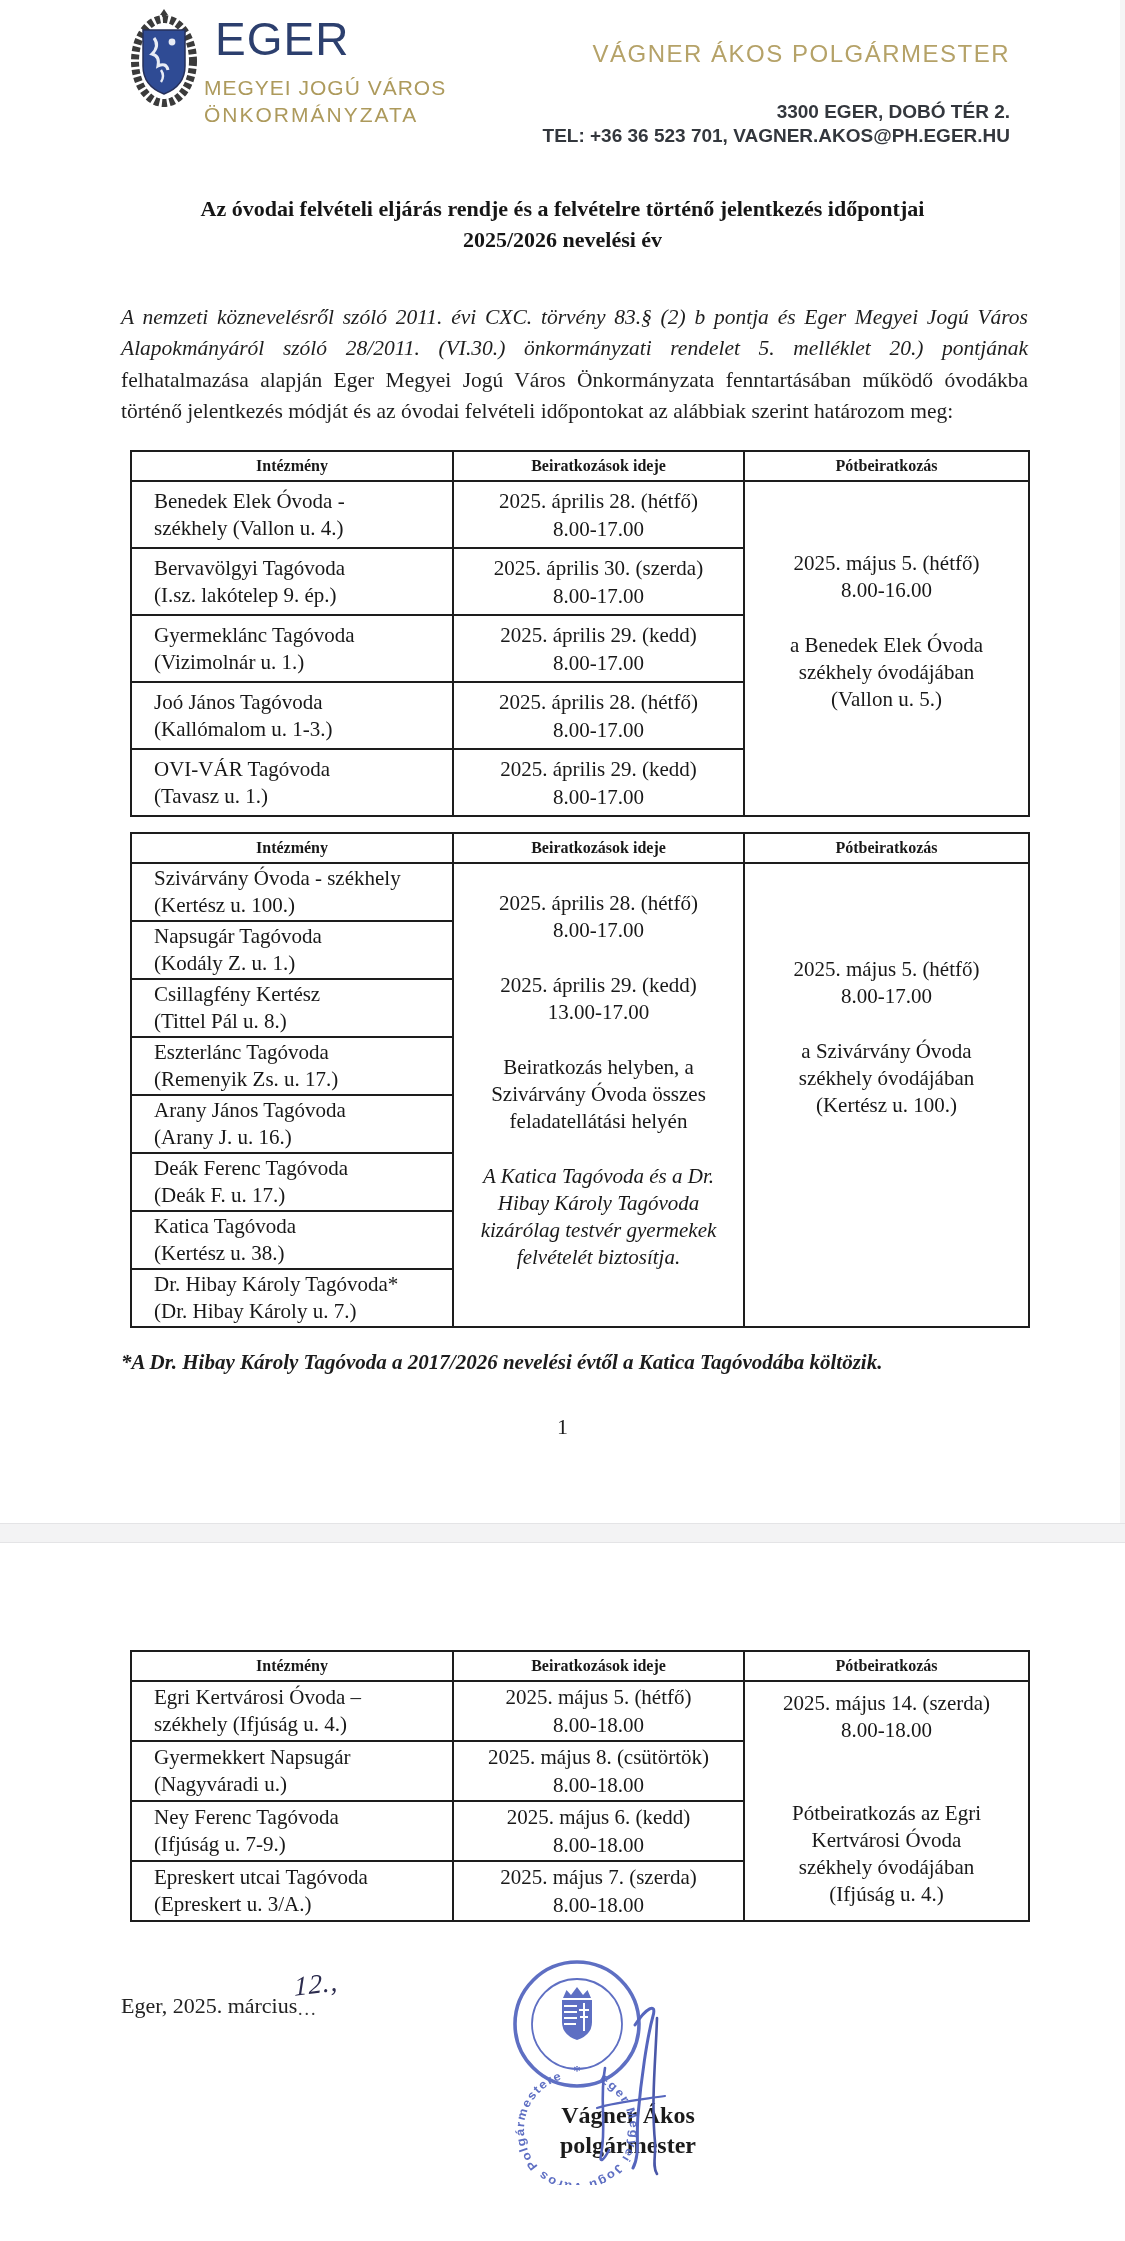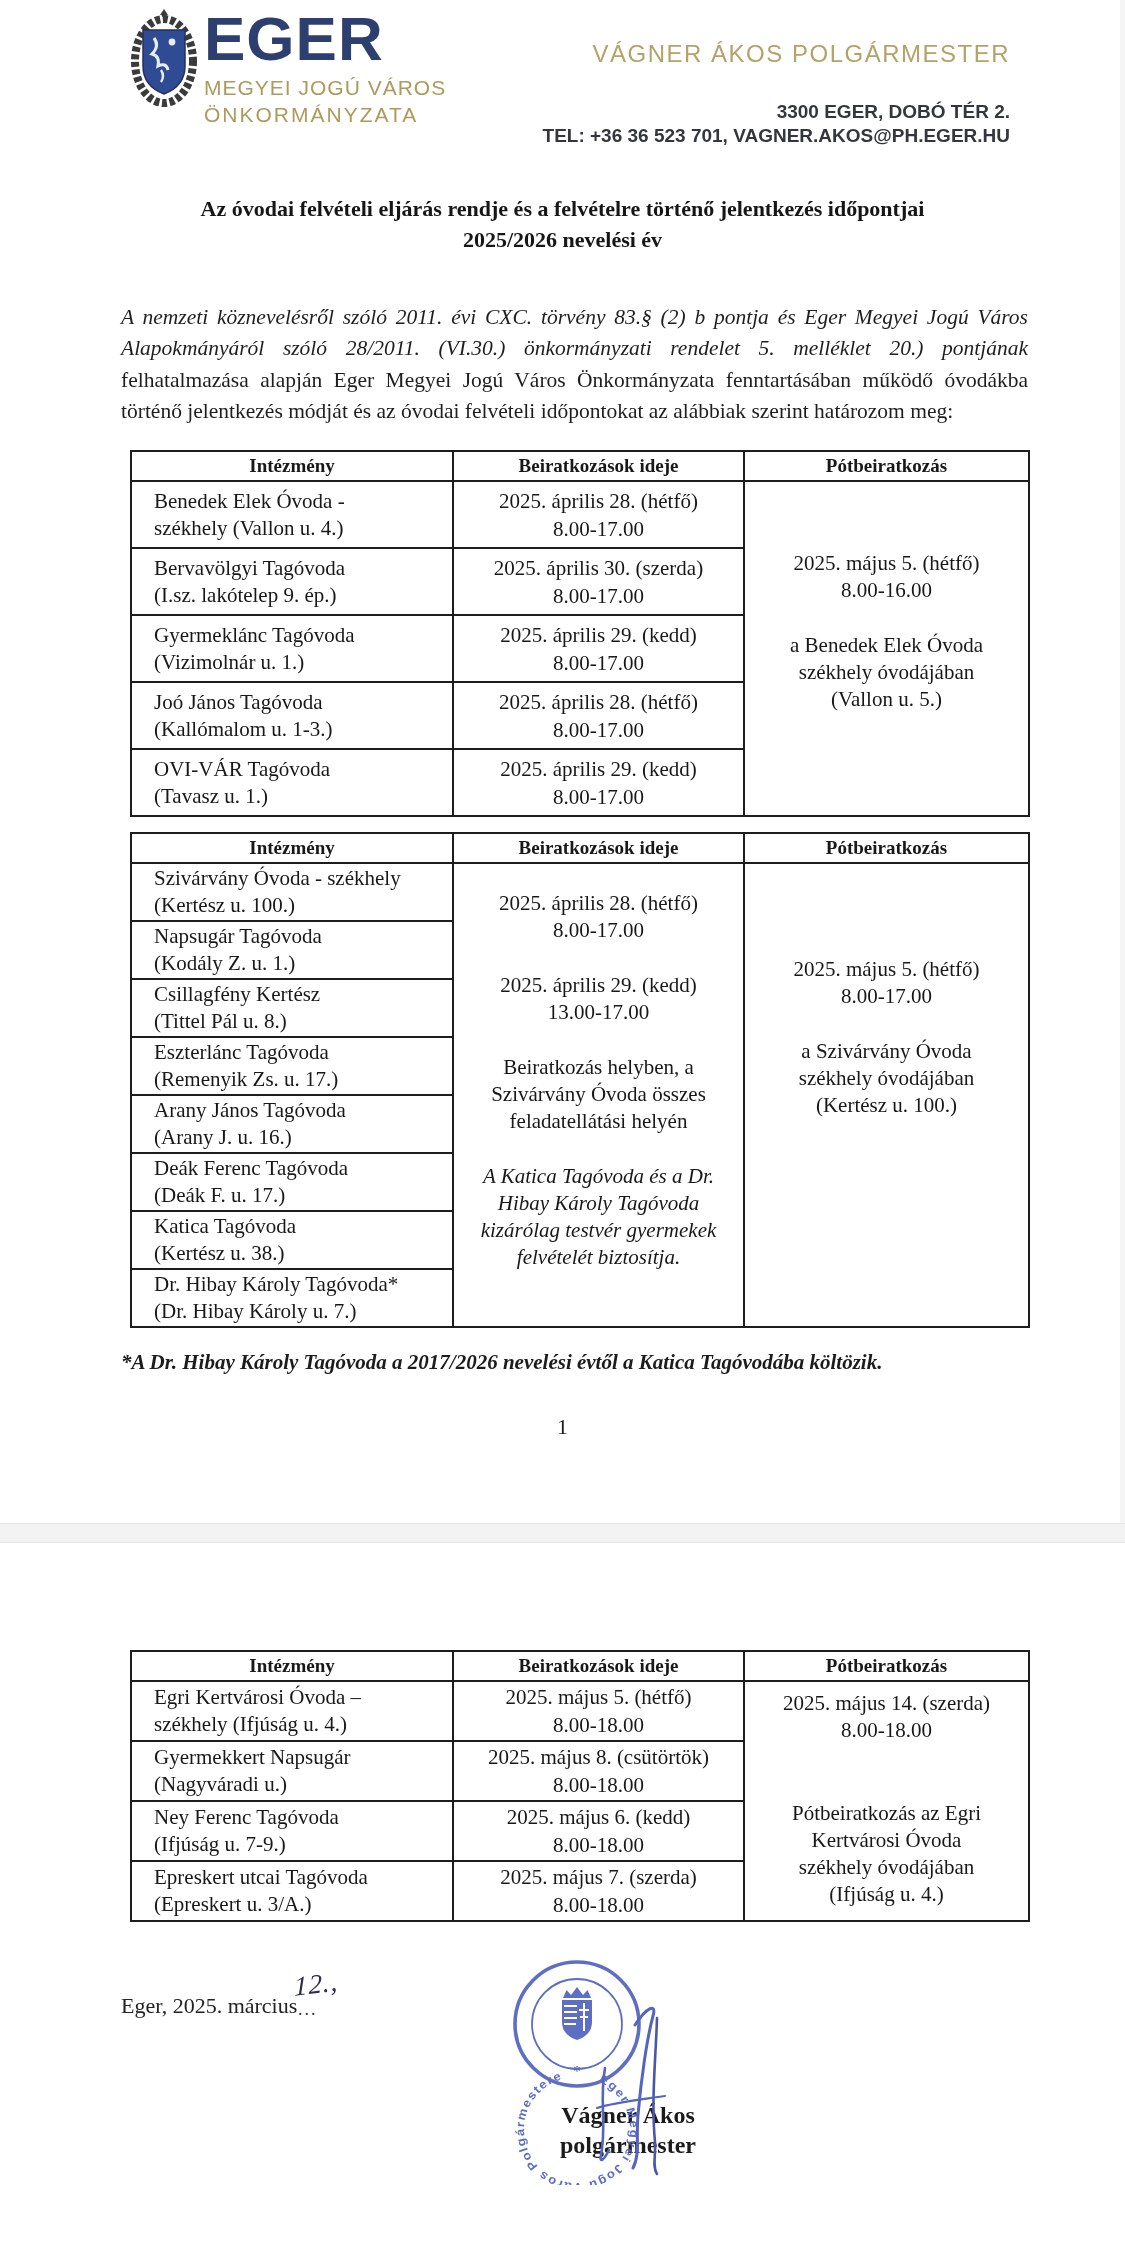--- a/index.html
+++ b/index.html
@@ -2,38 +2,38 @@
 <html lang="hu"><head>
 <meta charset="utf-8">
 <style>
   html,body{margin:0;padding:0;background:#ffffff;}
   .page{position:relative;width:1125px;height:2241px;background:#ffffff;overflow:hidden;
         font-family:"Liberation Serif",serif;color:#1d1d1d;}
 
   
   .crest-svg{position:absolute;left:128px;top:8px;}
   .logo-block{position:absolute;left:204px;top:14px;font-family:"Liberation Sans",sans-serif;}
-  .logo-title{font-size:62px;font-weight:bold;letter-spacing:1px;color:#2c3f6e;line-height:50px;}
+  .logo-title{font-size:46px;font-weight:normal;letter-spacing:1px;color:#2c3f6e;line-height:50px;margin-left:11px;}
   .logo-sub1{margin-top:12px;font-size:21px;color:#ad9a5c;letter-spacing:1px;line-height:24px;}
   .logo-sub2{margin-top:3px;font-size:21px;color:#ad9a5c;letter-spacing:2px;line-height:24px;}
   .header-right{position:absolute;right:115px;top:40px;text-align:right;font-family:"Liberation Sans",sans-serif;}
   .mayor-name{font-size:24px;color:#b5a268;letter-spacing:1.5px;line-height:28px;}
   .addr{margin-top:32px;font-size:19px;font-weight:bold;color:#33373d;line-height:24px;}
 
   
   .doc-title{position:absolute;left:60px;top:193px;width:1005px;text-align:center;
              font-size:22px;font-weight:bold;line-height:31px;color:#161616;}
   .intro{position:absolute;left:121px;top:280px;width:907px;font-size:21.5px;line-height:31.5px;
          text-align:justify;color:#1e1e1e;}
 
   
   table.sched{position:absolute;left:130px;border-collapse:collapse;table-layout:fixed;width:898px;
               font-size:21px;color:#181818;}
   table.sched th,table.sched td{border:2px solid #1d1d1d;overflow:hidden;}
-  table.sched th{height:28px;font-size:19px;text-align:center;font-weight:bold;padding:0;margin-left:44px;}
+  table.sched th{height:28px;font-size:16px;text-align:center;font-weight:bold;padding:0;margin-left:44px;}
   td.inst{text-align:left;padding:1px 6px 1px 22px;line-height:27px;vertical-align:middle;}
   td.date{text-align:center;line-height:28px;vertical-align:middle;padding:0;}
   td.merged{vertical-align:top;text-align:center;line-height:27px;padding-left:4px;padding-right:4px;}
   .t1{top:450px;} .t2{top:832px;} .t3{top:1650px;}
   .t1 tbody td{height:63px;} .t2 tbody td{height:54px;} .t3 tbody td{height:56px;}
   .t1 td.pot{padding-top:68px;} .t2 td.mid{padding-top:26px;} .t2 td.pot{padding-top:92px;}
   .t3 td.pot{padding-top:8px;}
   .it{font-style:italic;}
 
   .footnote{position:absolute;left:121px;top:1350px;width:907px;font-size:21px;font-weight:bold;

